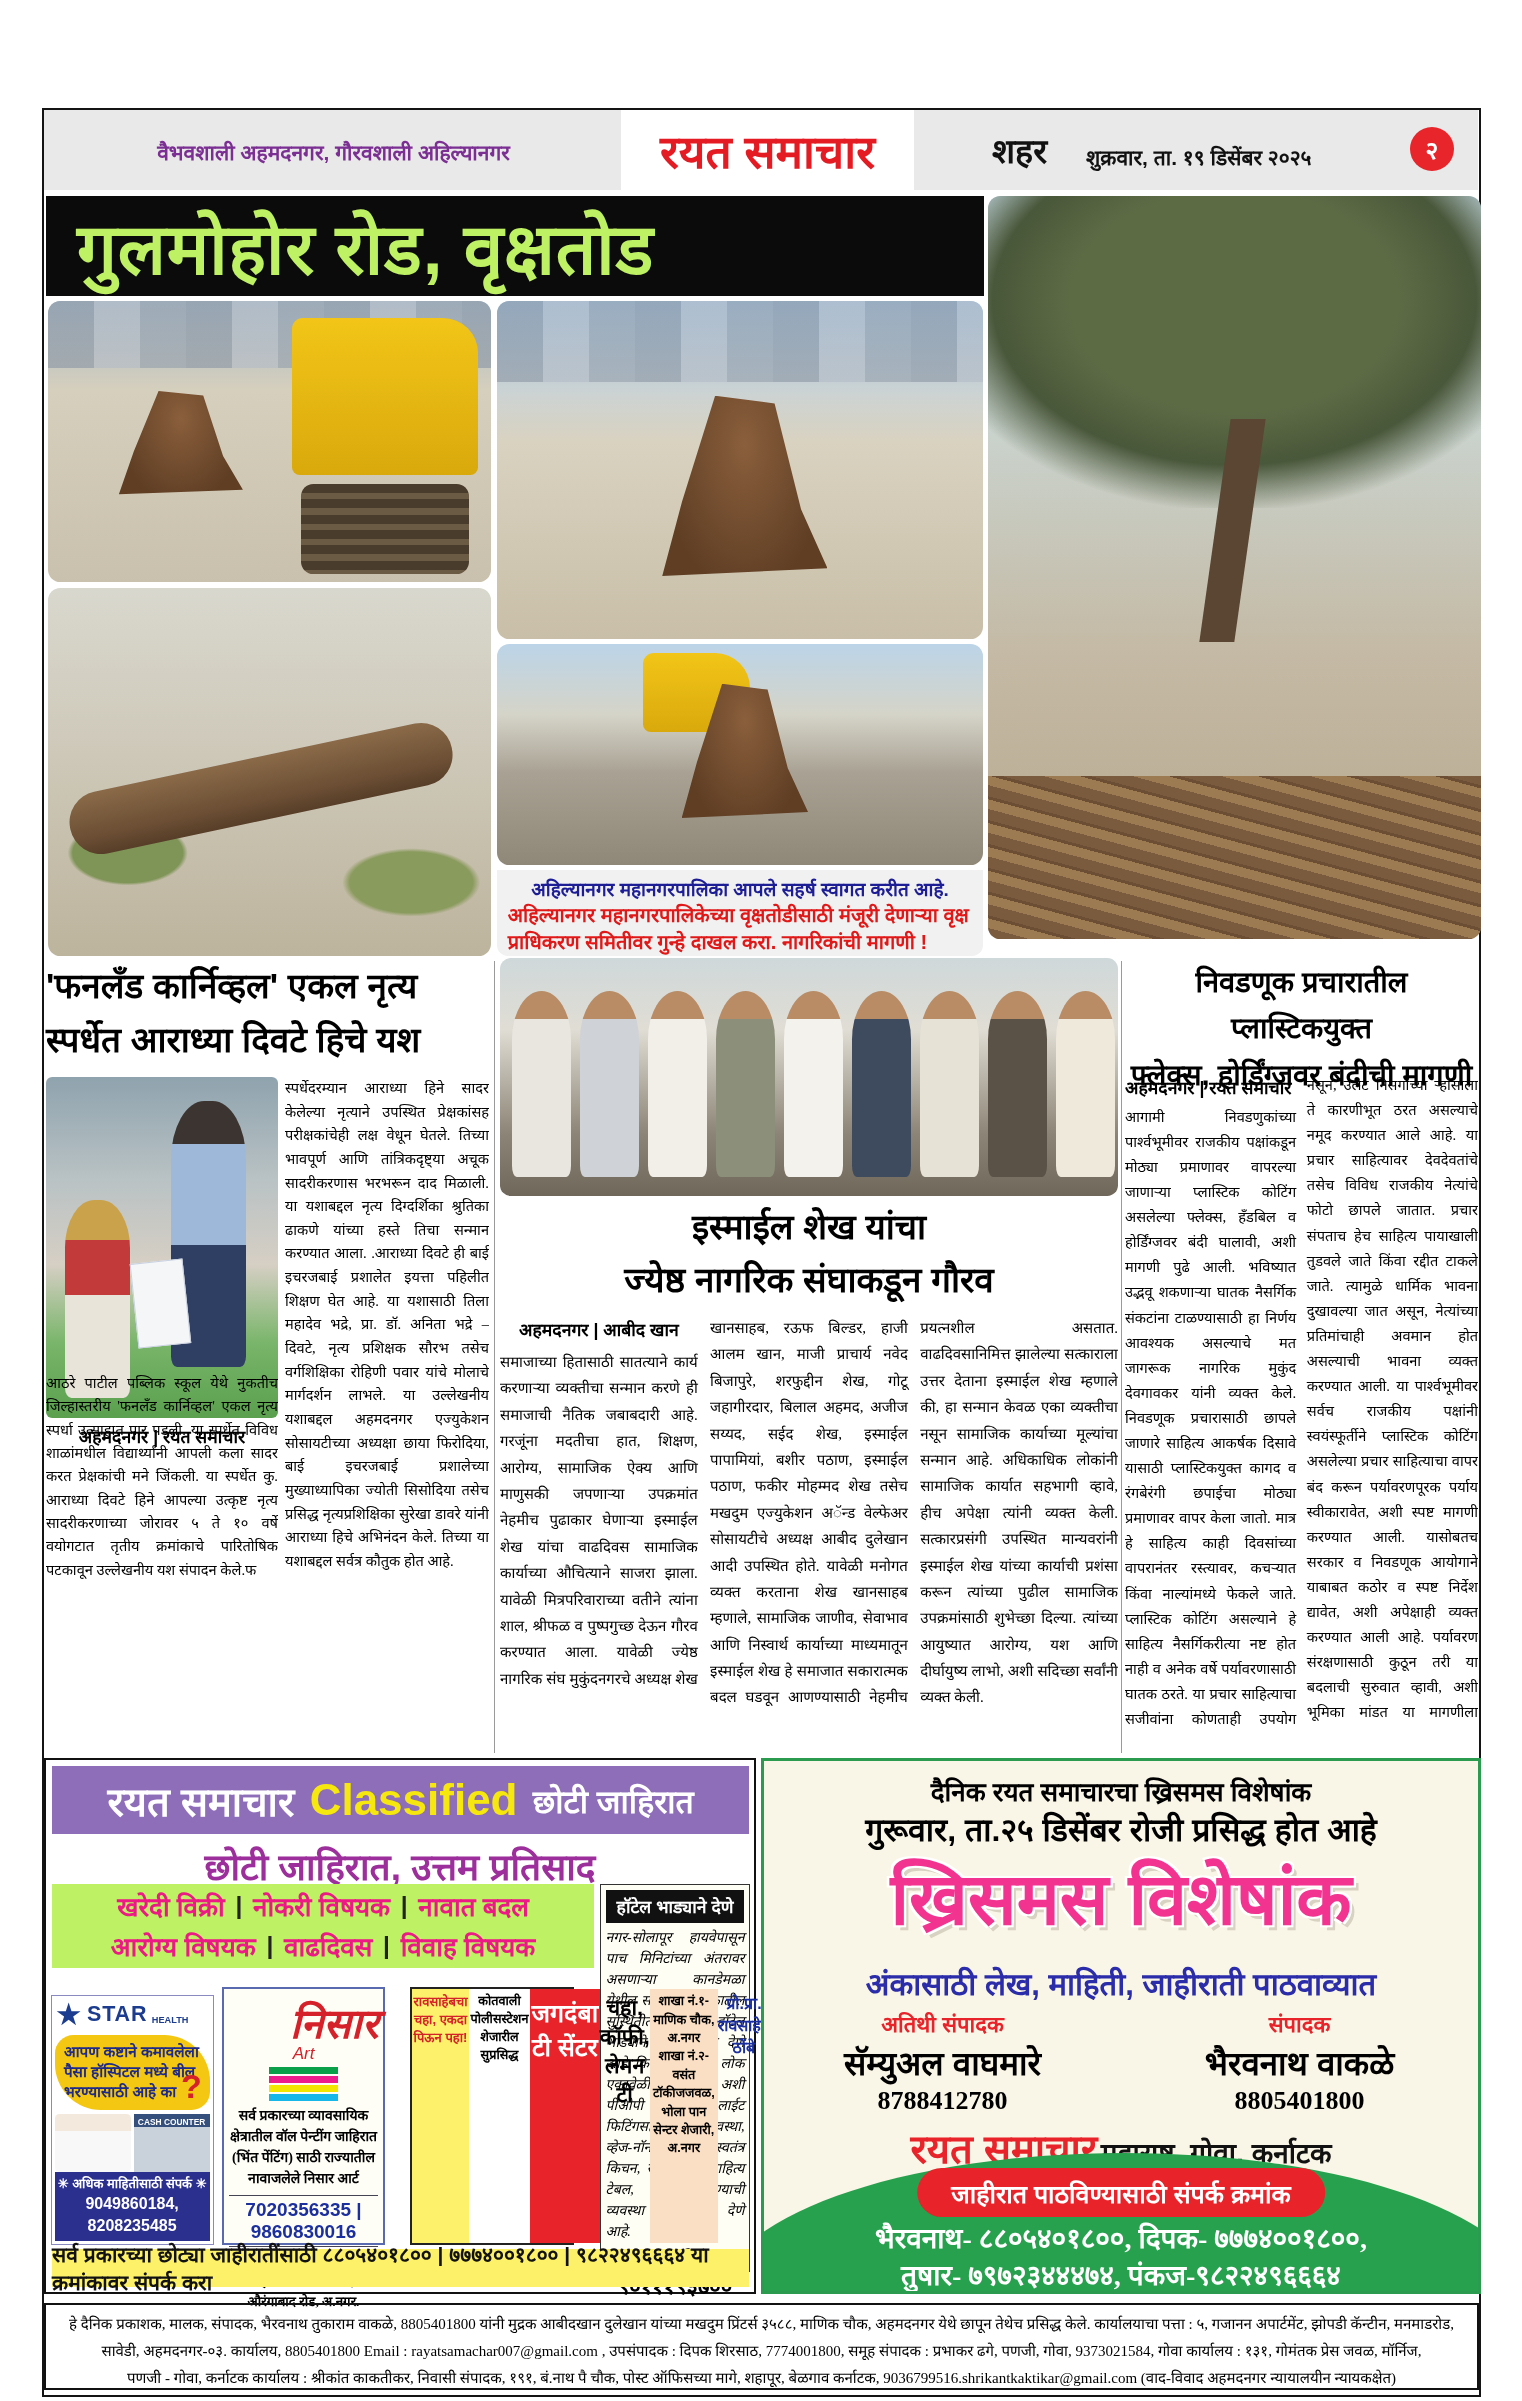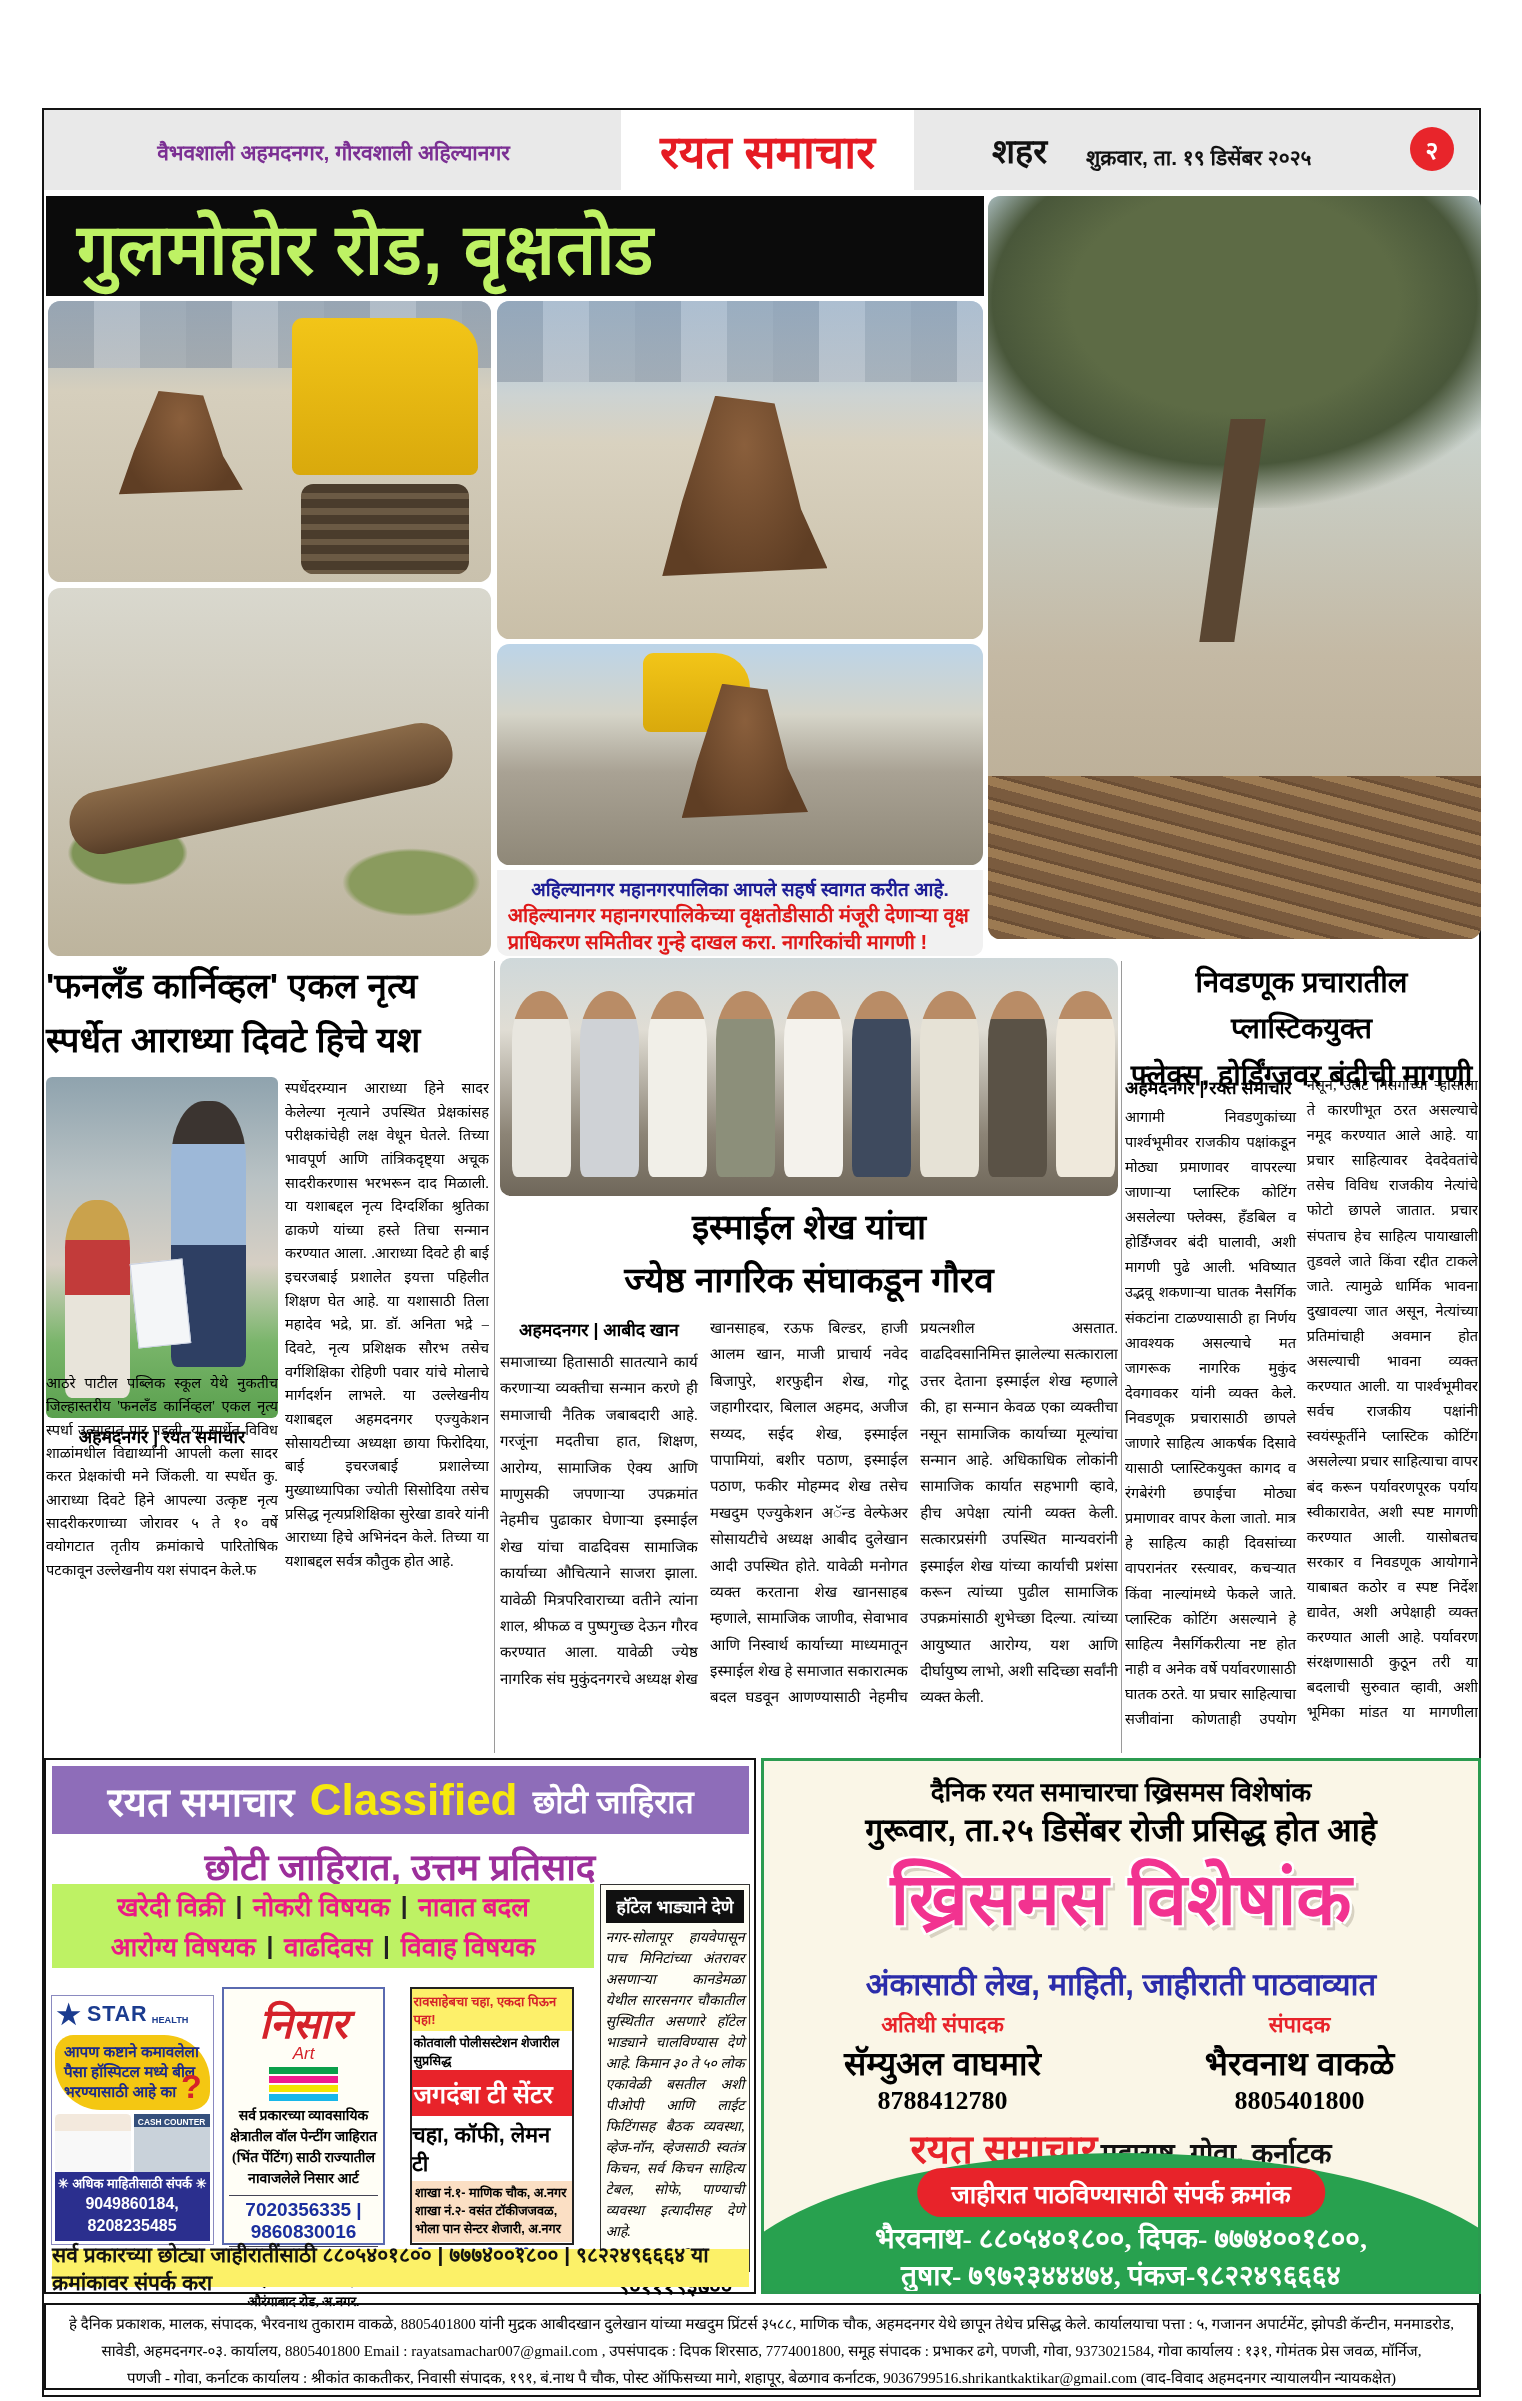--- a/index.html
+++ b/index.html
@@ -148,34 +148,34 @@
   .star-doc { flex:1; background:linear-gradient(180deg,#f3e9dd 0 30%,#f8f8f8 30% 100%); border-radius:4.6px; }
   .star-cash { flex:1; background:linear-gradient(180deg,#35507c 0 22%,#c9d2da 22% 100%);
                color:#fff; font-size:8.4px; font-weight:bold; text-align:center; padding-top:3.1px; }
   .star-foot { background:#2b2f8e; color:#fff; text-align:center; font-size:13px; font-weight:bold;
                padding:3.1px 1.5px; line-height:1.4; }
   .star-phones { font-size:16px; }
 
   .ad-nisar { left:176px; top:227px; width:163px; height:258px; border:2.3px double #5a6ab0; padding:4.6px;
               background:#fffef6; text-align:center; }
   .nisar-logo { color:#d5222a; font-size:41px; font-weight:bold; font-style:italic;
-                font-family:"Liberation Serif",serif; }
+                font-family:"Liberation Serif",serif;text-align:right; }
   .nisar-sub { color:#d5222a; font-size:17px; font-style:italic; margin-top:-6.1px; }
   .nisar-bars { width:69px; margin:3.1px auto; }
   .nisar-bars div { height:7px; margin-bottom:2.3px; }
   .nb1{background:#0aa04a;} .nb2{background:#ee1d8e;} .nb3{background:#f3e600;} .nb4{background:#18b7e9;}
   .nisar-body { font-family:"Liberation Serif",serif; font-size:14px; font-weight:bold;
                 line-height:1.5; margin-top:3.1px; }
   .nisar-phones { color:#1b2f9e; font-size:19px; font-weight:bold; margin-top:6.1px;
                   border-top:1.5px solid #445; border-bottom:1.5px solid #445; padding:3.1px 0; }
   .nisar-addr { font-family:"Liberation Serif",serif; font-size:13.4px; font-weight:bold;
                 margin-top:6.1px; line-height:1.45; }
 
-  .ad-jag { left:364px; top:227px; width:164px; height:258px; border:2.3px solid #222; 
-            display:flex; flex-direction:column; }
+  .ad-jag { left:364px; top:227px; width:164px; height:258px; border:2.3px solid #222; text-align:center;
+            display:flex; flex-direction:row; }
   .jag-tag { background:#fdf06a; color:#d5222a; font-size:13px; font-weight:bold; padding:3.1px 1.5px; }
   .jag-sub { font-size:12.7px; font-weight:bold; padding:1.5px; }
   .jag-title { background:#e8232a; color:#fff; font-size:25px; font-weight:bold; padding:6.1px 1.5px; }
   .jag-items { font-size:21.5px; font-weight:bold; padding:3.1px 0; }
   .jag-branches { background:#fbdfc4; font-size:12.7px; font-weight:bold; line-height:1.45;
                   padding:3.1px 3.1px; flex:1; }
   .jag-prop { color:#1b2f9e; font-size:16px; font-weight:bold; padding-top:3.1px; }
   .jag-phone { font-size:21px; font-weight:bold; padding-bottom:3.1px; }
 
   .cl-strip { position:absolute; left:6.1px; top:489px; width:697px; height:38px; background:#fcf168;

